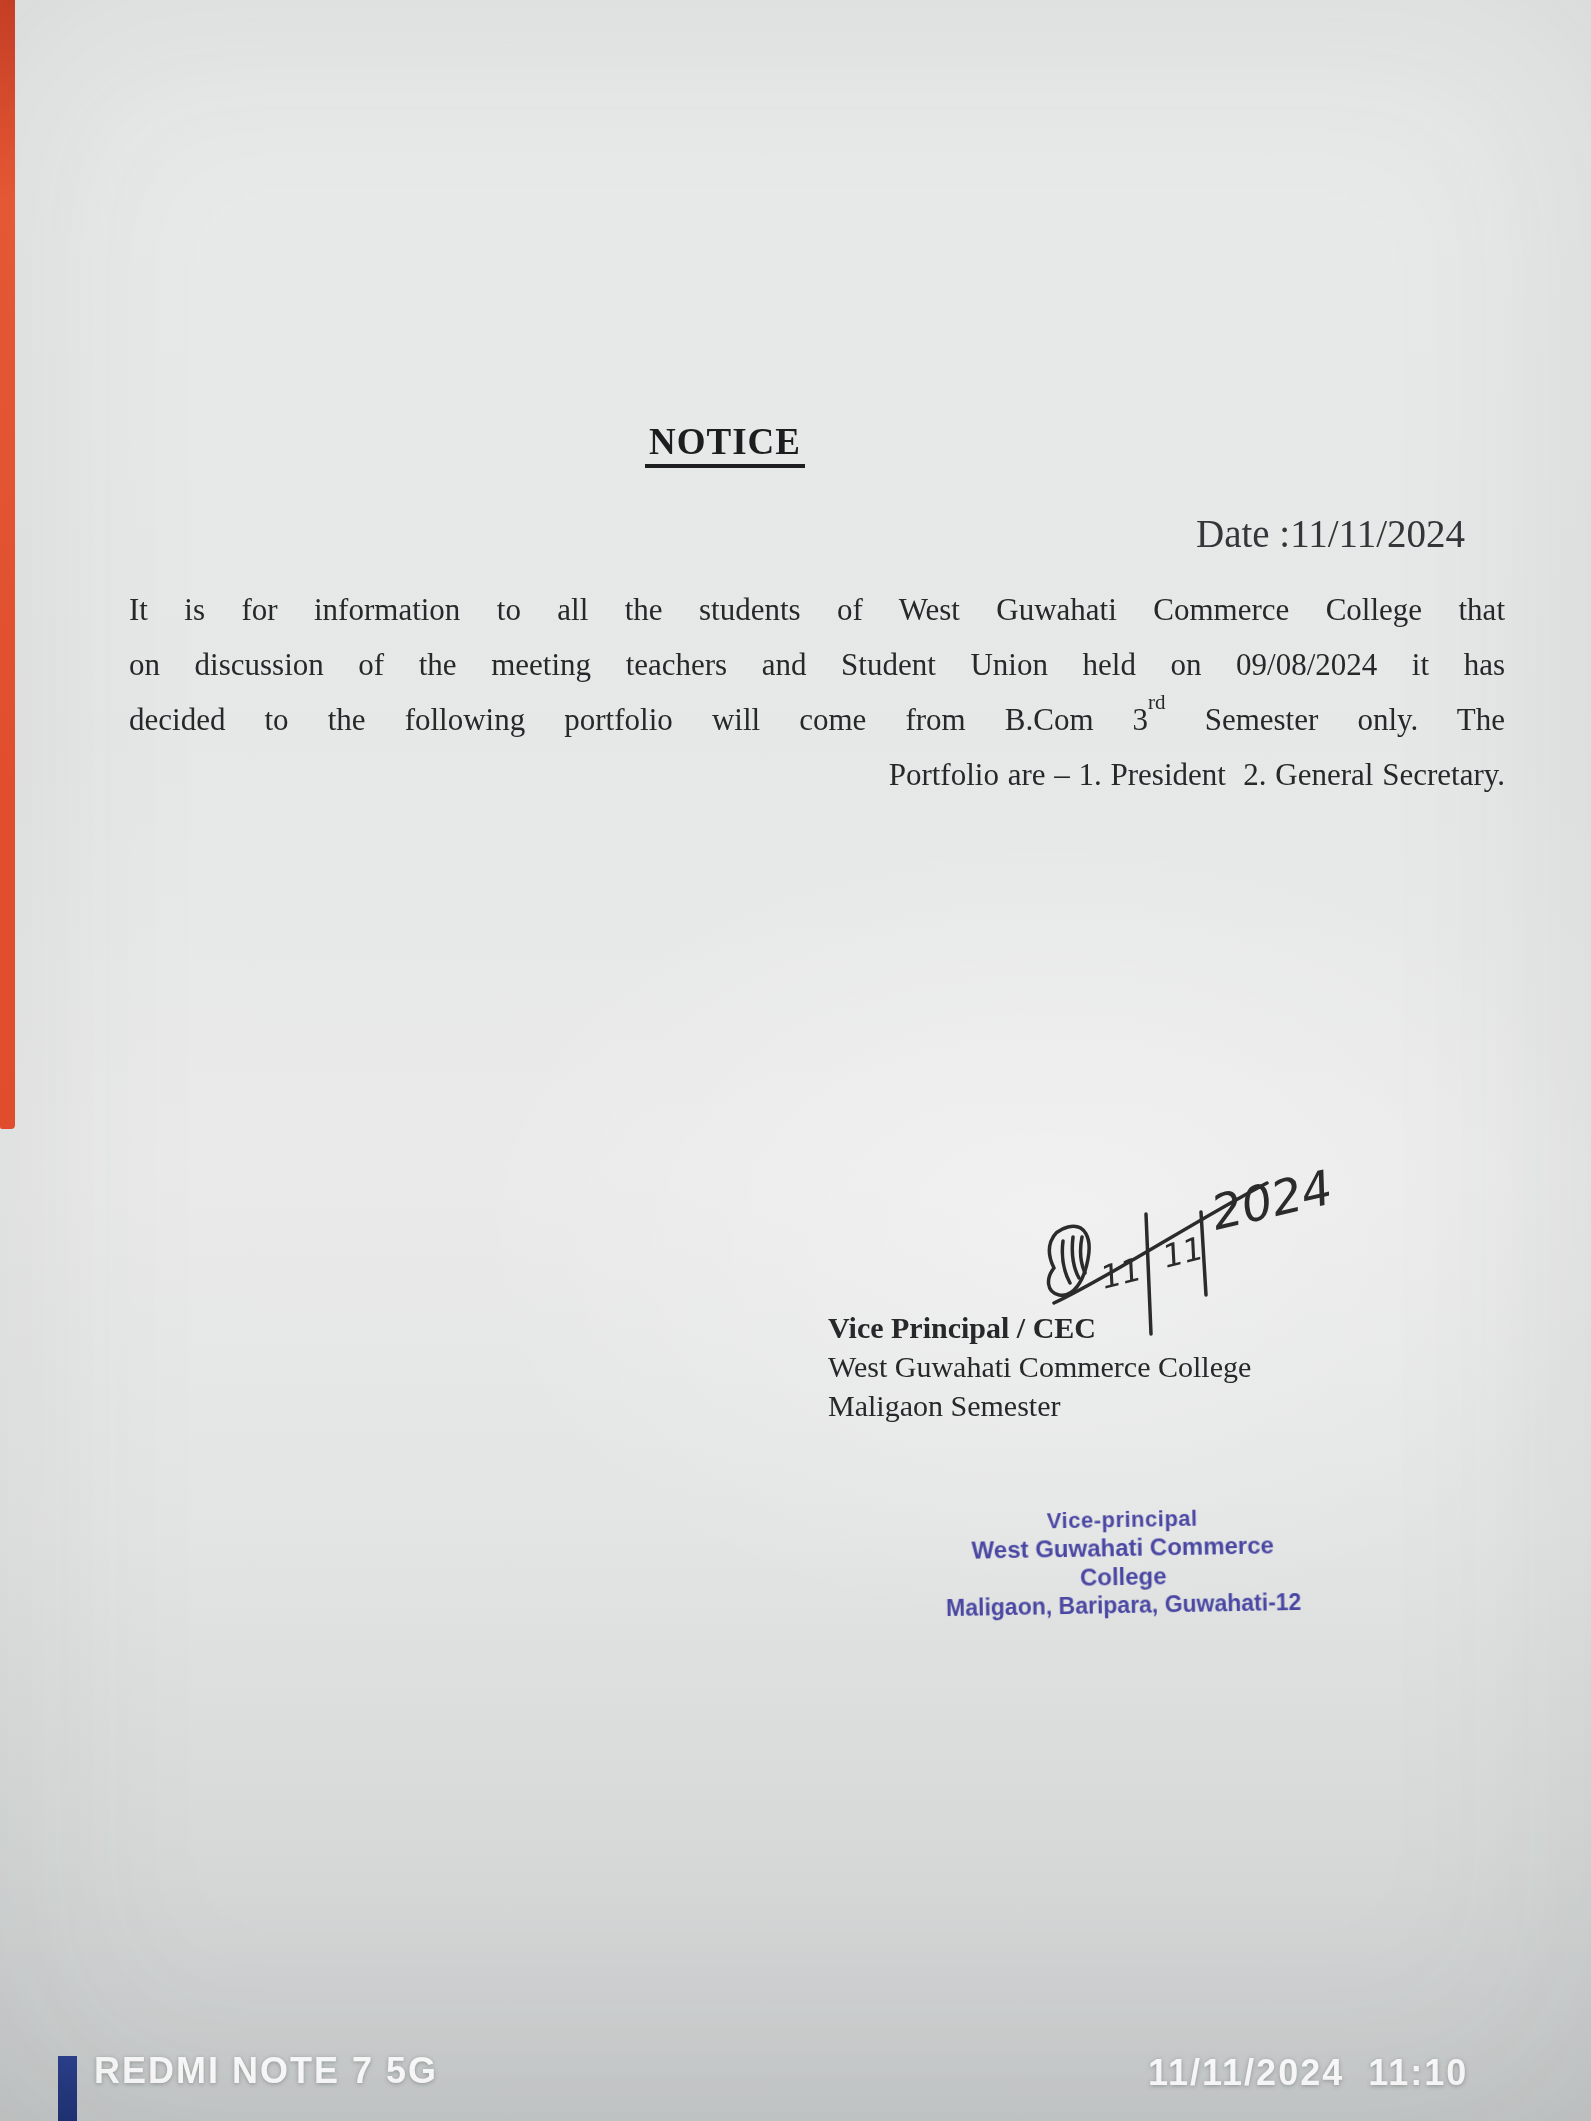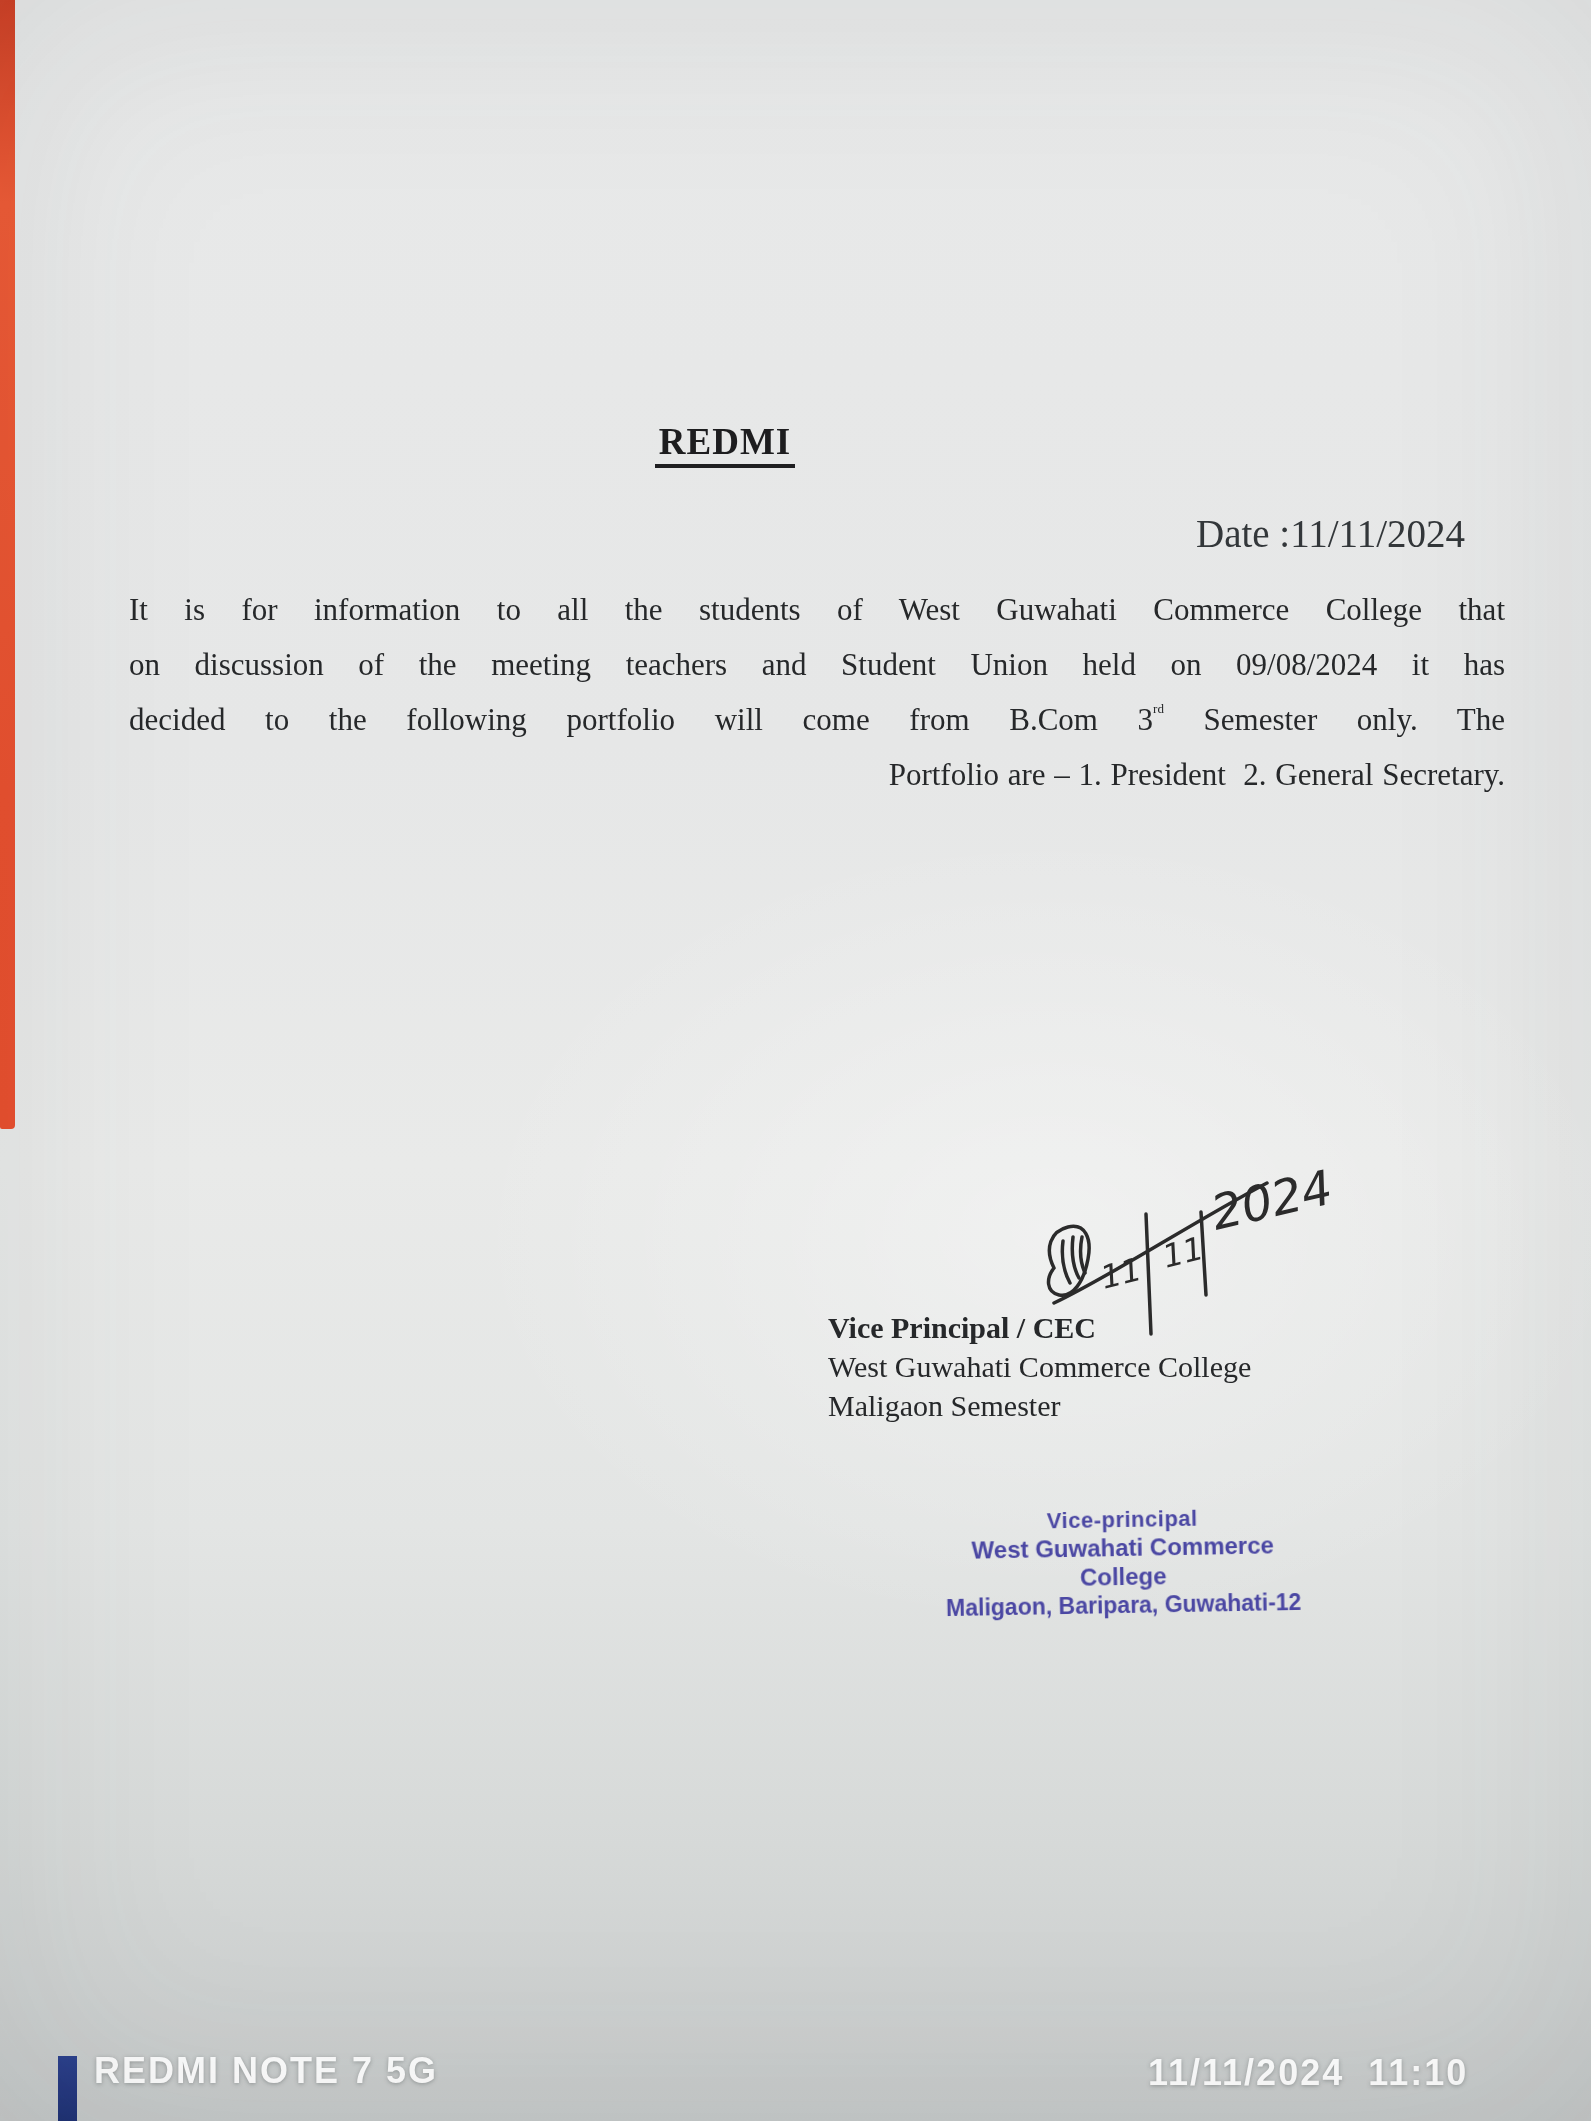--- a/index.html
+++ b/index.html
@@ -28,21 +28,21 @@
     display:inline-block; font-size:37px; font-weight:700; color:#1d1d1f;
     letter-spacing:1px; border-bottom:4px solid #1f1f21; padding:0 4px 1px;
   }
   .date-line { position:absolute; left:1196px; top:511px; font-size:39px; color:#33373a; }
   .body-text {
     position:absolute; left:129px; top:582px; width:1376px;
     font-size:31px; color:#26282a; word-spacing:1px;
   }
   .jline { line-height:55px; text-align:justify; text-align-last:justify; }
   .lline { line-height:55px; text-align:right; }
-  .body-text sup { font-size:13px; position:relative; top:-0.45em; line-height:0; }
+  .body-text sup { font-size:21px; position:relative; top:-0.45em; line-height:0; }
   .sig-svg { position:absolute; left:1018px; top:1156px; }
   .sig-block {
     position:absolute; left:828px; top:1308px; width:470px; text-align:left;
     color:#26282a; font-size:30px; line-height:39px;
   }
   .sig-block .bold { font-weight:700; }
   .stamp {
     position:absolute; left:928px; top:1506px; width:390px; text-align:center;
     font-family:"Liberation Sans", sans-serif; font-weight:700; color:#3e3a9e;
     transform:rotate(-1deg); filter:blur(0.4px); opacity:0.92;
@@ -59,21 +59,21 @@
   .wm-right { left:1148px; top:2052px; white-space:pre; }
 </style>
 </head>
 <body>
 
 <div class="photo">
 
   <div class="red-strip"></div>
 
   <div class="title-wrap">
-    <span class="title">REDMI</span>
+    <span class="title">NOTICE</span>
   </div>
 
   <div class="date-line">Date :11/11/2024</div>
 
   <div class="body-text">
     <div class="jline">It is for information to all the students of West Guwahati Commerce College that</div>
     <div class="jline">on discussion of the meeting teachers and Student Union held on 09/08/2024 it has</div>
     <div class="jline"><span>decided to the following portfolio will come from B.Com 3</span><sup>rd</sup><span> Semester only. The</span></div>
     <div class="lline">Portfolio are – 1. President&nbsp; 2. General Secretary.</div>
   </div>

